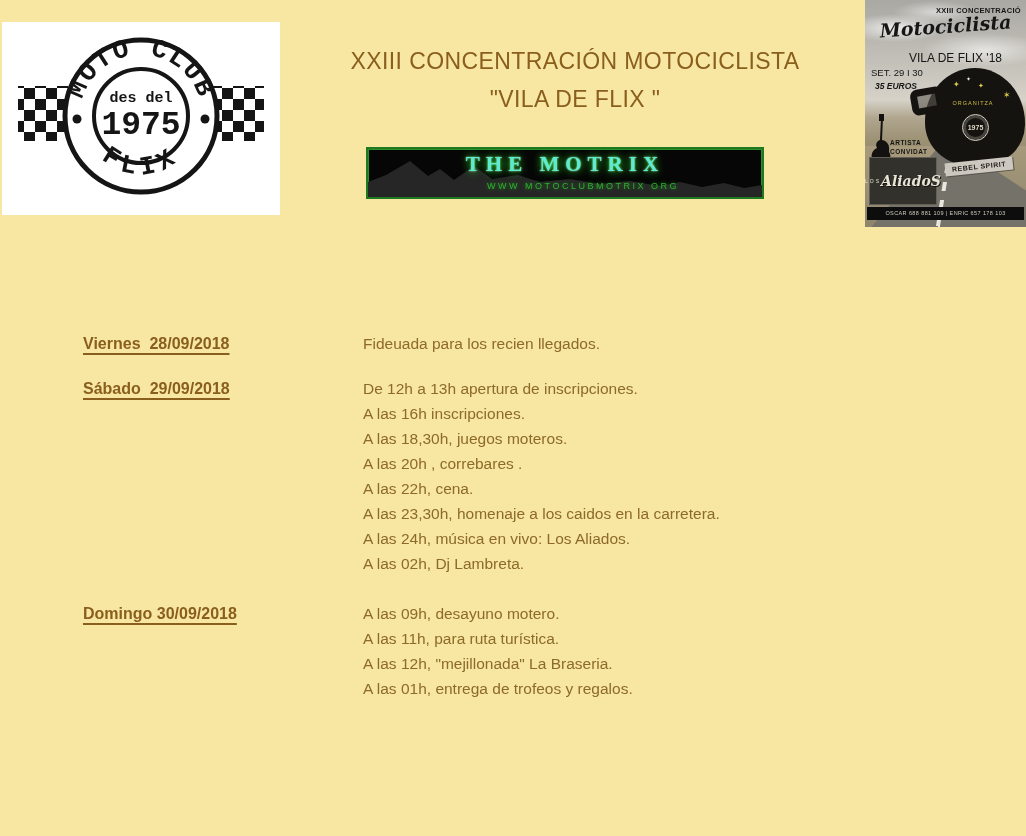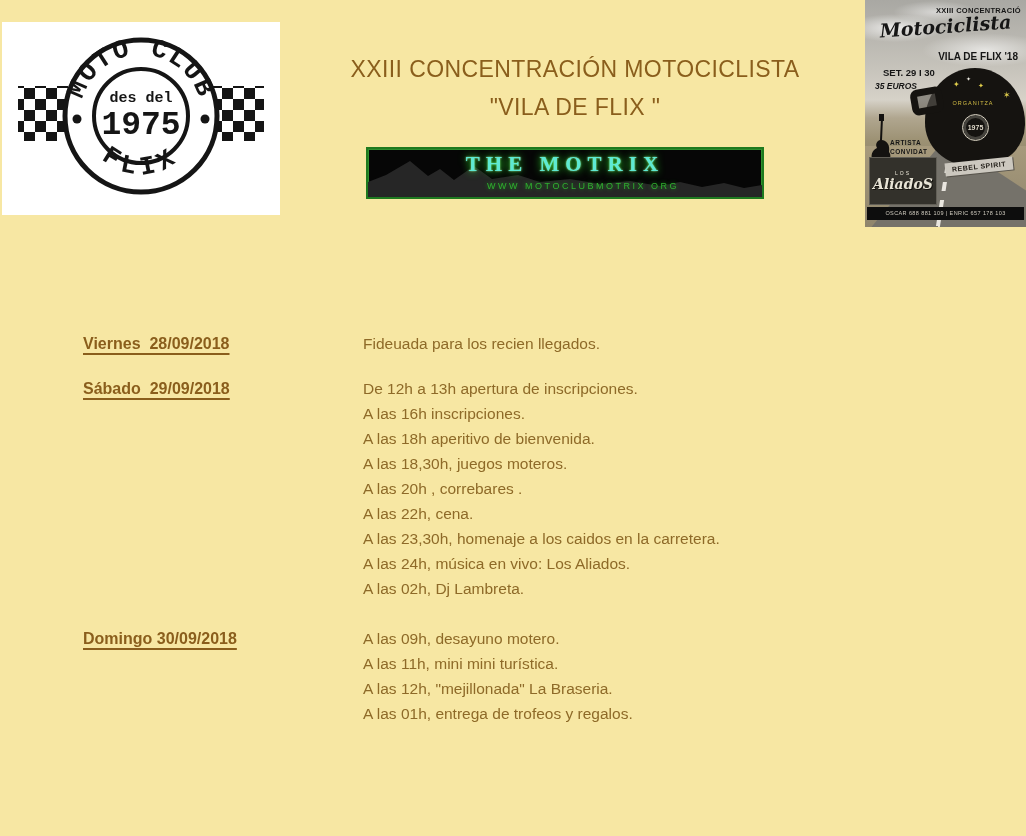--- a/index.html
+++ b/index.html
@@ -19,21 +19,20 @@
   }
 
   
   .title {
     left:320px; top:42px; width:510px;
     text-align:center;
     color:#8a5e1c;
     font-size:23px;
     line-height:38px;
     letter-spacing:0.4px;
-    margin-top:8px;
   }
 
   
   .banner {
     left:366px; top:147px; width:398px; height:52px;
     background:#060606;
     border:2px solid #1f7a1f;
     box-shadow: inset 0 0 0 1px #2f8f2f;
     overflow:hidden;
   }
@@ -74,22 +73,22 @@
   .p-asphalt { position:absolute; left:0; top:146px; width:161px; height:81px;
       background:#75726a;
       clip-path:polygon(46% 0%, 58% 0%, 100% 55%, 100% 100%, 4% 100%); }
   .p-centerline { position:absolute; left:77px; top:146px; width:4px; height:84px;
       transform:rotate(9deg);
       background:repeating-linear-gradient(180deg,#e9e6df 0 9px, transparent 9px 18px); }
   .p-l1 { right:5px; top:6px; font-weight:bold; font-size:7.5px; letter-spacing:0.3px; }
   .p-l2 { left:0; top:15px; width:100%; text-align:center;
       font-family:"DejaVu Serif", serif; font-style:italic; font-weight:bold;
       font-size:19px; color:#242424; transform:rotate(-4deg); }
-  .p-l3 { right:8px; top:51px; font-weight:bold; font-size:10px; }
-  .p-date { left:18px; top:67px; font-weight:bold; font-size:9.5px; color:#1c1c1c; }
+  .p-l3 { right:24px; top:51px; font-weight:normal; font-size:12px; }
+  .p-date { left:6px; top:67px; font-weight:normal; font-size:9.5px; color:#1c1c1c; }
   .p-price { left:10px; top:81px; font-weight:bold; font-style:italic; font-size:8.5px; color:#cdb92a; }
   .p-helmet { position:absolute; left:60px; top:68px; width:100px; height:98px;
       background:#151310;
       border-radius:50% 50% 44% 46% / 54% 56% 42% 44%; }
   .p-goggle { position:absolute; left:46px; top:88px; width:32px; height:26px;
       border:7px solid #151310; border-radius:7px;
       background:rgba(95,92,85,.6); transform:rotate(-10deg); }
   .p-star { position:absolute; color:#e2cf4c; }
   .p-star.white { color:#f2efe6; }
   .p-organitza { position:absolute; left:80px; top:100px; width:56px; text-align:center;
@@ -102,21 +101,21 @@
   .p-ribbon { position:absolute; left:80px; top:160px; width:68px; height:13px;
       background:#ccc8bf; transform:rotate(-6deg);
       text-align:center; line-height:13px;
       font-weight:bold; font-size:7px; letter-spacing:0.5px; color:#26221c;
       box-shadow:1px 1px 0 #57534b; }
   .p-artista { left:25px; top:138px; font-weight:bold; font-size:6.5px;
       letter-spacing:0.5px; line-height:9px; color:#1a1a1a; }
   .p-guitar { position:absolute; left:3px; top:114px; }
   .p-aliados { position:absolute; left:4px; top:157px; width:68px; height:48px;
       background:#33312b; box-shadow:inset 0 0 0 1px rgba(240,236,220,.25);
-      display:flex; flex-direction:column; align-items:center; justify-content:center;
+      display:flex; align-items:center; justify-content:center;
       color:#e8e4d6; }
   .p-aliados .los { font-size:5px; letter-spacing:2px; }
   .p-aliados .band { font-family:"DejaVu Serif", serif; font-style:italic; font-weight:bold;
       font-size:14px; text-shadow:1px 1px 0 #14120e; }
   .p-contacts { position:absolute; left:2px; top:207px; width:157px; height:13px;
       background:#0d0d0d; color:#cfcabe;
       text-align:center; line-height:13px; font-size:5.5px; letter-spacing:0.4px; }
 
   
   .schedule { left:83px; top:331px; width:900px; color:#8e6a28; }
@@ -219,31 +218,30 @@
       <div class="date"><span>Viernes  28/09/2018</span></div>
       <div class="events">
         <div class="event">Fideuada para los recien llegados.</div>
       </div>
     </div>
     <div class="section">
       <div class="date"><span>Sábado  29/09/2018</span></div>
       <div class="events">
         <div class="event">De 12h a 13h apertura de inscripciones.</div>
         <div class="event">A las 16h inscripciones.</div>
-        <div class="event">A las 18h aperitivo de bienvenida.</div>
         <div class="event">A las 18,30h, juegos moteros.</div>
         <div class="event">A las 20h , correbares .</div>
         <div class="event">A las 22h, cena.</div>
         <div class="event">A las 23,30h, homenaje a los caidos en la carretera.</div>
         <div class="event">A las 24h, música en vivo: Los Aliados.</div>
         <div class="event">A las 02h, Dj Lambreta.</div>
       </div>
     </div>
     <div class="section">
       <div class="date"><span>Domingo 30/09/2018</span></div>
       <div class="events">
         <div class="event">A las 09h, desayuno motero.</div>
-        <div class="event">A las 11h, mini mini turística.</div>
+        <div class="event">A las 11h, para ruta turística.</div>
         <div class="event">A las 12h, "mejillonada" La Braseria.</div>
         <div class="event">A las 01h, entrega de trofeos y regalos.</div>
       </div>
     </div>
   </div>
 
 </body></html>

